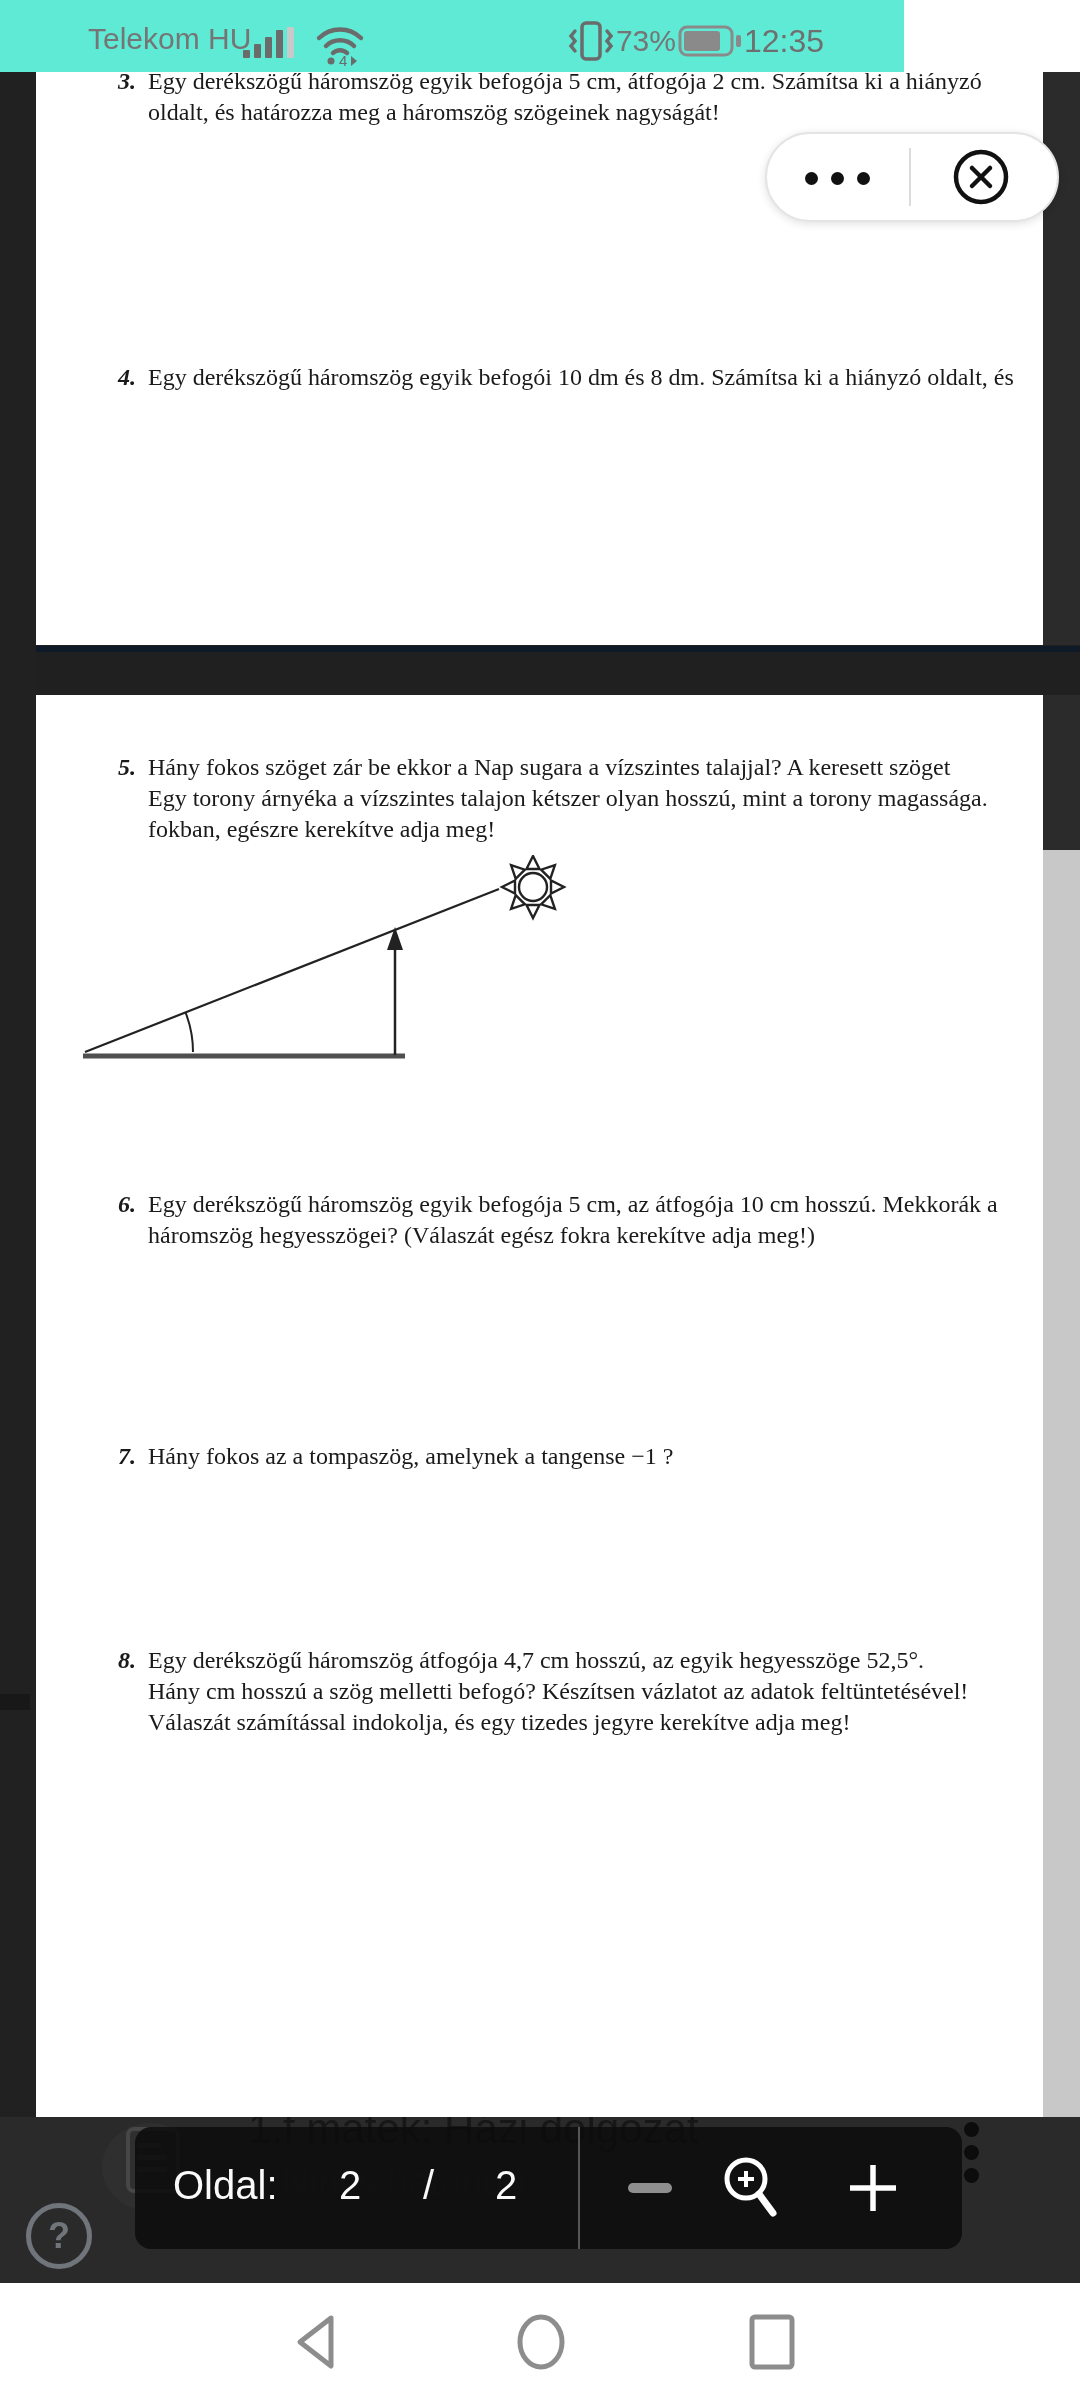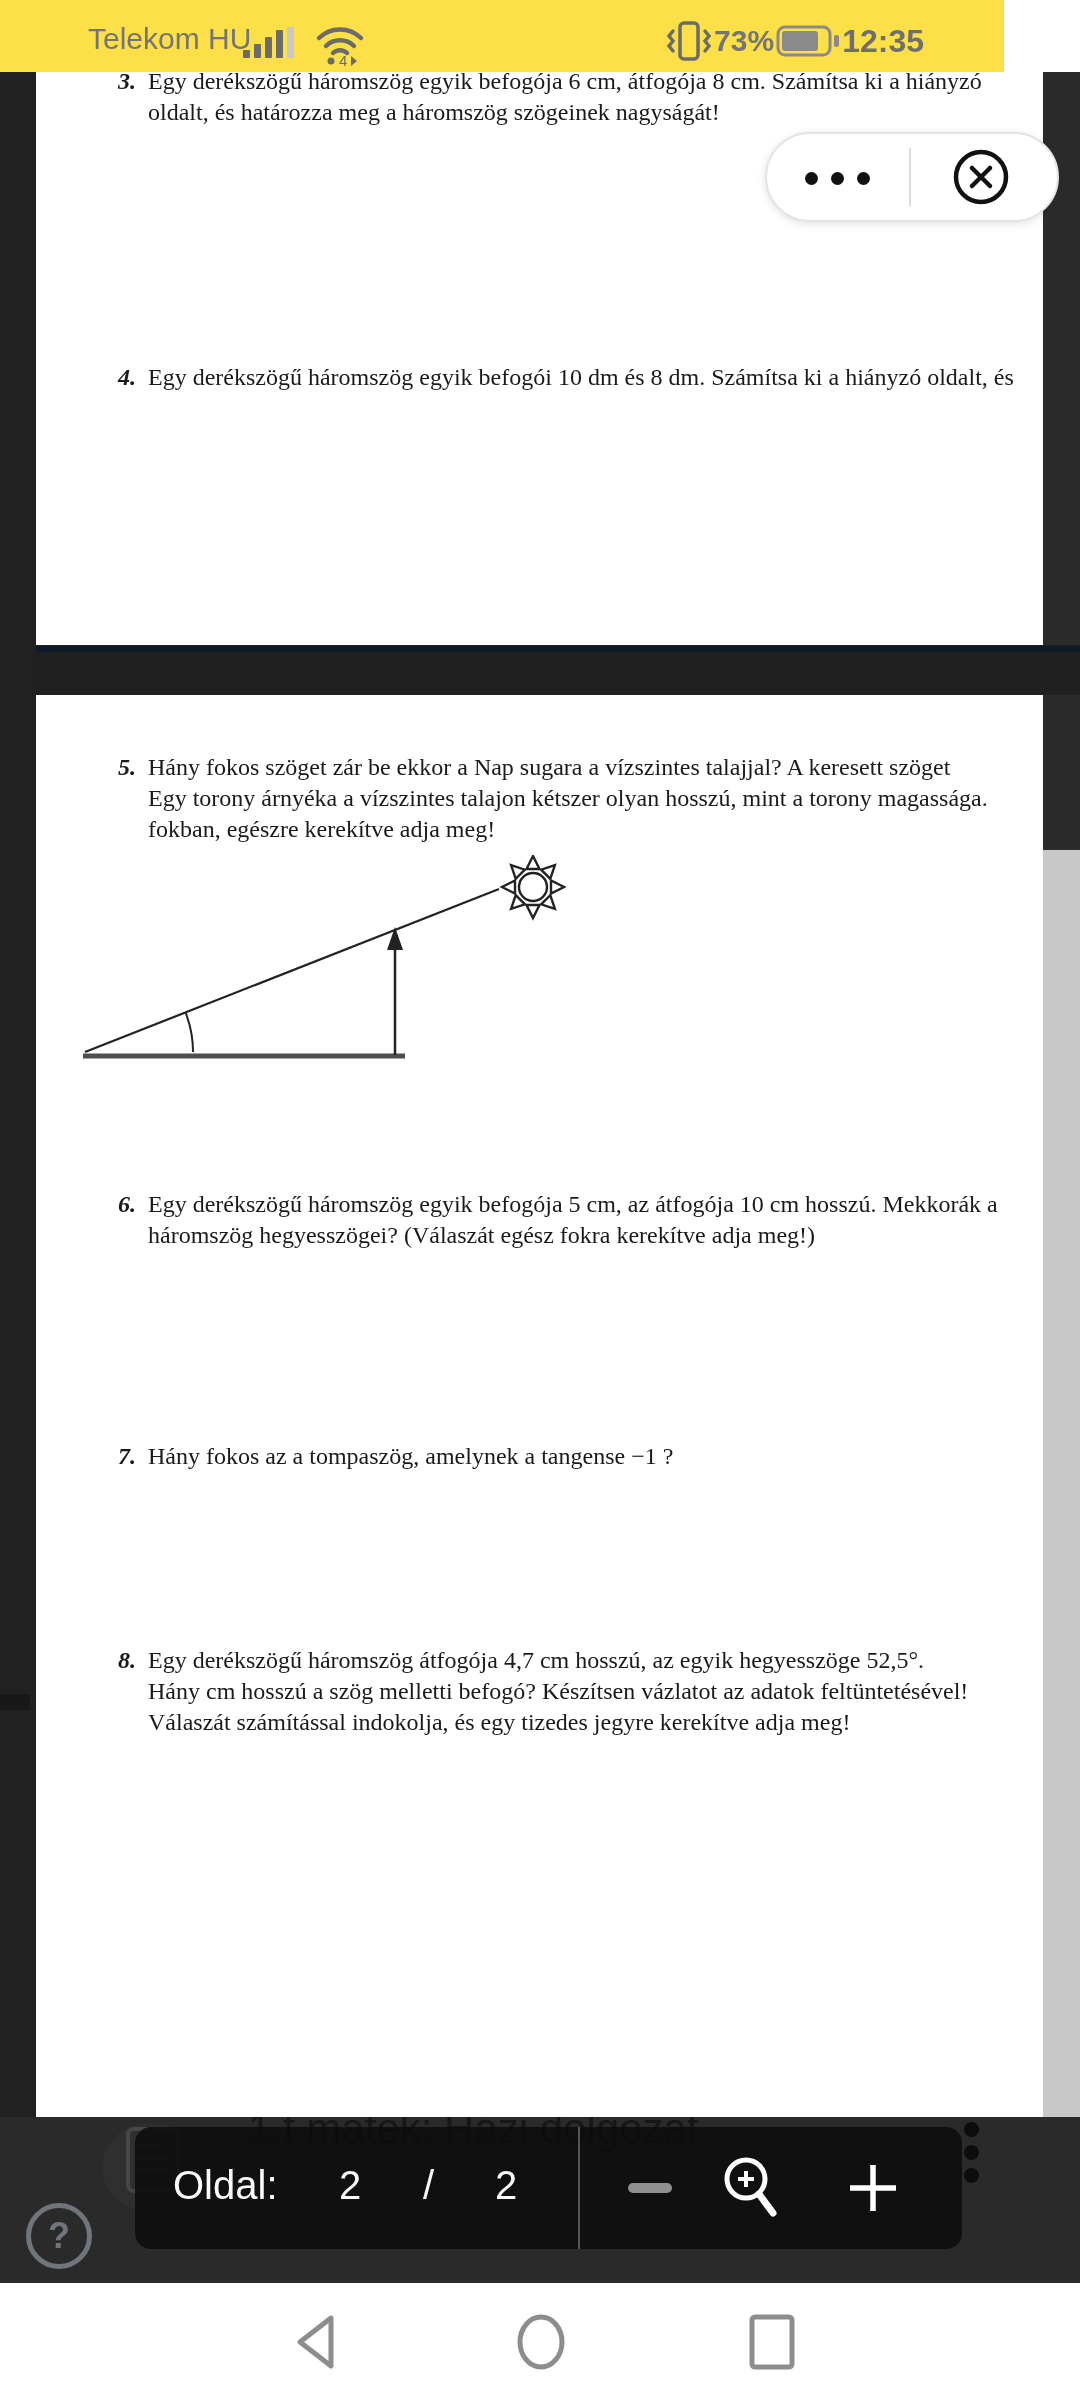--- a/index.html
+++ b/index.html
@@ -1,21 +1,21 @@
 <!DOCTYPE html>
 <html><head>
 <meta charset="utf-8">
 <style>
   html,body{margin:0;padding:0;background:#000;}
   #screen{position:relative;width:1080px;height:2400px;background:#fff;overflow:hidden;
           font-family:"Liberation Sans",sans-serif;}
   
-  .statusbar{position:absolute;left:0;top:0;width:1004px;height:72px;background:#fde047;z-index:50;}
+  .statusbar{position:absolute;left:0;top:0;width:904px;height:72px;background:#5eead4;z-index:50;}
   .carrier{position:absolute;left:88px;top:22px;font-size:30px;color:#757575;}
-  .st-right{position:absolute;right:80px;top:20px;display:flex;align-items:center;gap:2px;color:#757575;font-weight:bold;}
+  .st-right{position:absolute;right:80px;top:20px;display:flex;align-items:center;gap:2px;color:#757575;}
   .pct{font-size:30px;color:#757575;}
   .time{font-size:32px;color:#6f6f6f;}
   
   .content-bg{position:absolute;left:0;top:72px;width:1080px;height:2211px;background:#262626;}
   .left-strip{position:absolute;left:0;top:72px;width:36px;height:2211px;background:#212121;z-index:12;}
   .right-strip-dark{position:absolute;left:1043px;top:72px;width:37px;height:778px;background:#2b2b2b;}
   .scrollbar{position:absolute;left:1043px;top:850px;width:37px;height:1433px;background:#c8c8c8;z-index:13;}
   .left-artifact{position:absolute;left:0;top:1694px;width:30px;height:16px;background:#181818;z-index:13;}
   
   .page{position:absolute;left:36px;width:1007px;background:#fff;overflow:hidden;}
@@ -62,21 +62,21 @@
 <body>
 
 <div id="screen">
 
   <div class="content-bg"></div>
 
   <div class="page page1">
     <div class="problem" style="left:66px;top:-6px;">
       <div class="pnum">3.</div>
       <div class="plines">
-        <div>Egy derékszögű háromszög egyik befogója 6 cm, átfogója 8 cm. Számítsa ki a hiányzó</div>
+        <div>Egy derékszögű háromszög egyik befogója 5 cm, átfogója 2 cm. Számítsa ki a hiányzó</div>
         <div>oldalt, és határozza meg a háromszög szögeinek nagyságát!</div>
       </div>
     </div>
     <div class="problem" style="left:66px;top:290px;">
       <div class="pnum">4.</div>
       <div class="plines">
         <div>Egy derékszögű háromszög egyik befogói 10 dm és  8 dm. Számítsa ki a hiányzó oldalt, és</div>
       </div>
     </div>
   </div>

